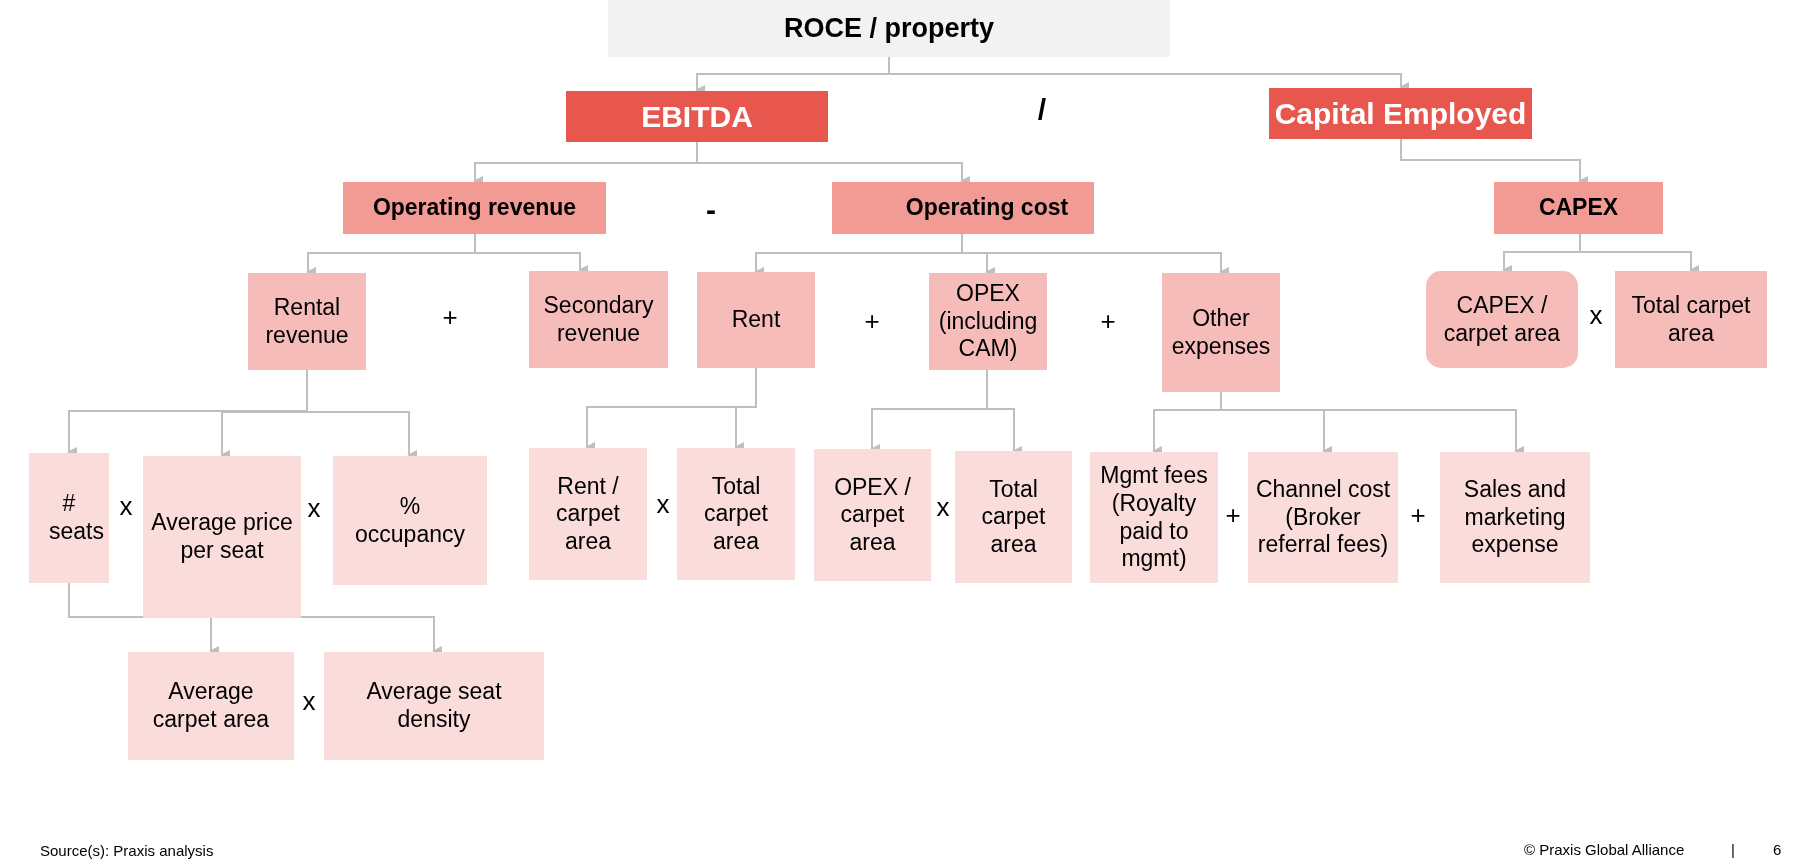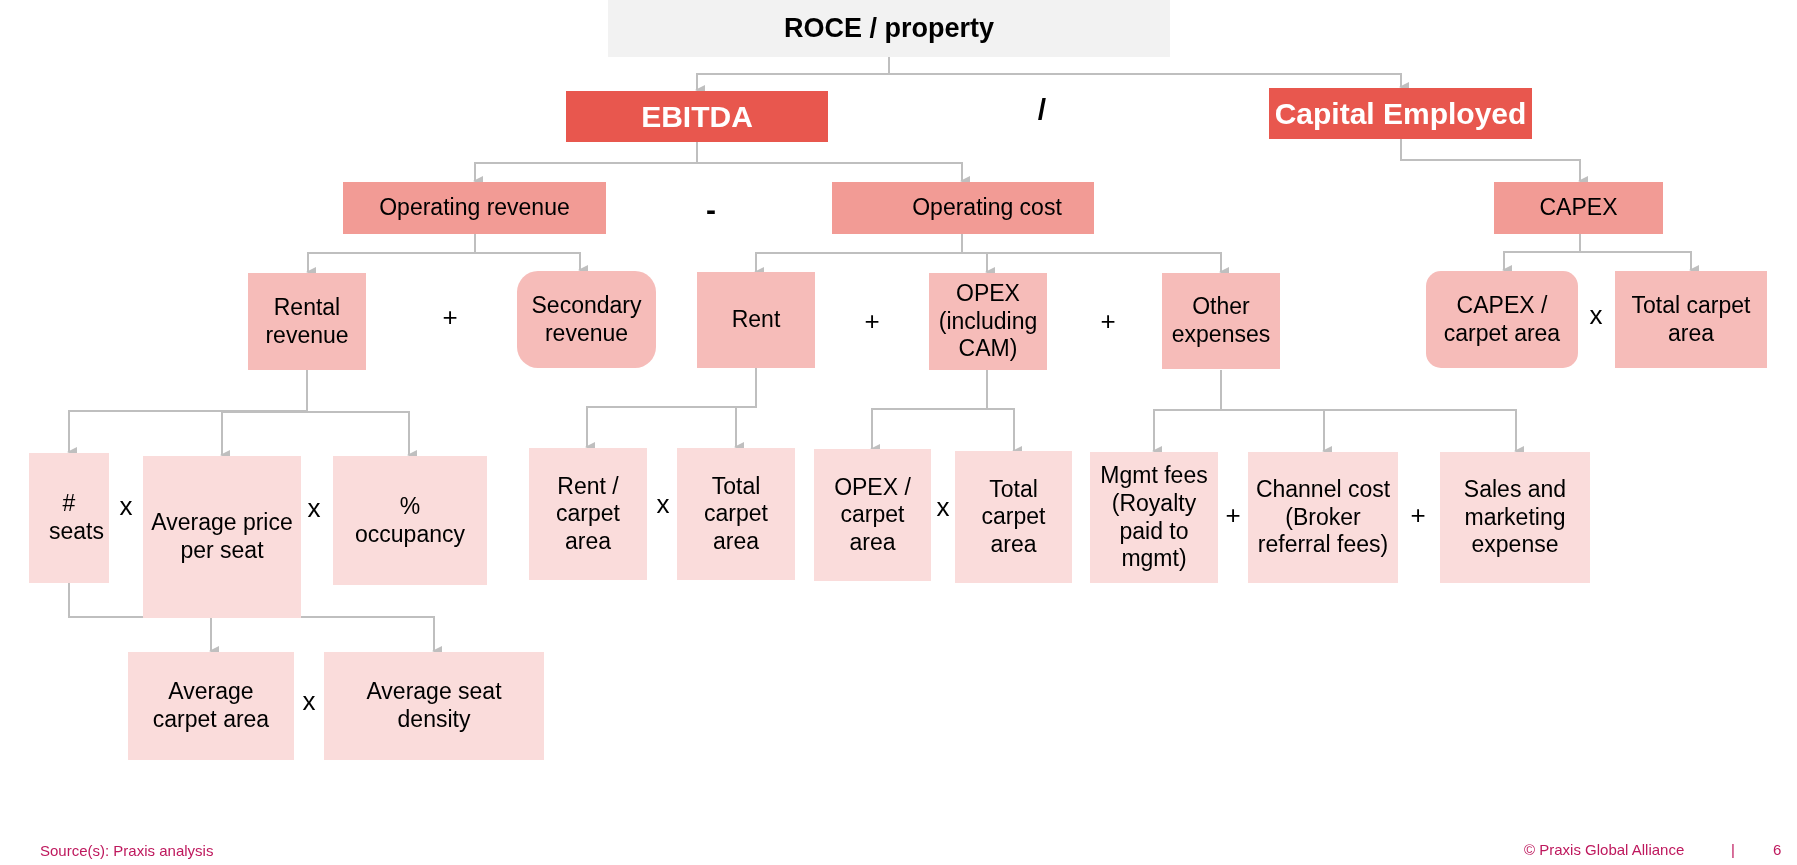--- a/index.html
+++ b/index.html
@@ -4,26 +4,26 @@
 <style>
   html, body { margin: 0; padding: 0; background: #ffffff; }
   body { width: 1797px; height: 865px; position: relative; overflow: hidden;
          font-family: "Liberation Sans", sans-serif; color: #000; }
   #connectors { position: absolute; left: 0; top: 0; width: 1797px; height: 865px; pointer-events: none; }
   .node { position: absolute; box-sizing: border-box; display: flex; align-items: center; justify-content: center;
           text-align: center; line-height: 1.2; font-size: 23px; }
   .node span { display: block; }
   .root { background: #f2f2f2; font-weight: bold; font-size: 27px; }
   .l1 { background: #e8574e; color: #fff; font-weight: bold; font-size: 30px; }
-  .l2 { background: #f29b95; }
+  .l2 { background: #f29b95; font-weight: bold; }
   .l3 { background: #f6bcb9; }
   .l4 { background: #fadcdb; }
   .op { position: absolute; font-size: 26px; transform: translate(-50%, -50%); }
   .op.bold { font-weight: bold; font-size: 30px; }
-  .footer { position: absolute; font-size: 15px; color: #be185d; }
+  .footer { position: absolute; font-size: 15px; color: #000000; }
 </style>
 </head>
 <body>
 
 <svg id="connectors" xmlns="http://www.w3.org/2000/svg">
   <defs>
     <marker id="arrow" markerWidth="10" markerHeight="10" refX="5" refY="8" orient="auto" markerUnits="userSpaceOnUse">
       <path d="M0,0 L10,0 L5,10 Z" fill="#bfbfbf"></path>
     </marker>
   </defs>
@@ -86,33 +86,33 @@
   <span>Operating cost</span>
 </div>
 <div class="node l2" style="left:1494px;top:182px;width:169px;height:52px;">
   <span>CAPEX</span>
 </div>
 
 <div class="node l3" style="left:248px;top:273px;width:118px;height:97px;justify-content:center;">
   <span>Rental revenue</span>
 </div>
 <div class="op" style="left:450px;top:317px;">+</div>
-<div class="node l3" style="left:517px;top:271px;width:139px;height:97px;border-radius:21px;">
+<div class="node l3" style="left:529px;top:271px;width:139px;height:97px;">
   <span>Secondary revenue</span>
 </div>
 
 <div class="node l3" style="left:697px;top:272px;width:118px;height:96px;">
   <span>Rent</span>
 </div>
 <div class="op" style="left:872px;top:321px;">+</div>
 <div class="node l3" style="left:929px;top:273px;width:118px;height:97px;">
   <span>OPEX (including CAM)</span>
 </div>
 <div class="op" style="left:1108px;top:321px;">+</div>
-<div class="node l3" style="left:1162px;top:273px;width:118px;height:96px;">
+<div class="node l3" style="left:1162px;top:273px;width:118px;height:119px;">
   <span>Other expenses</span>
 </div>
 
 <div class="node l3" style="left:1426px;top:271px;width:152px;height:97px;border-radius:15px;">
   <span>CAPEX / carpet area</span>
 </div>
 <div class="op" style="left:1596px;top:315px;">x</div>
 <div class="node l3" style="left:1615px;top:271px;width:152px;height:97px;">
   <span>Total carpet area</span>
 </div>

